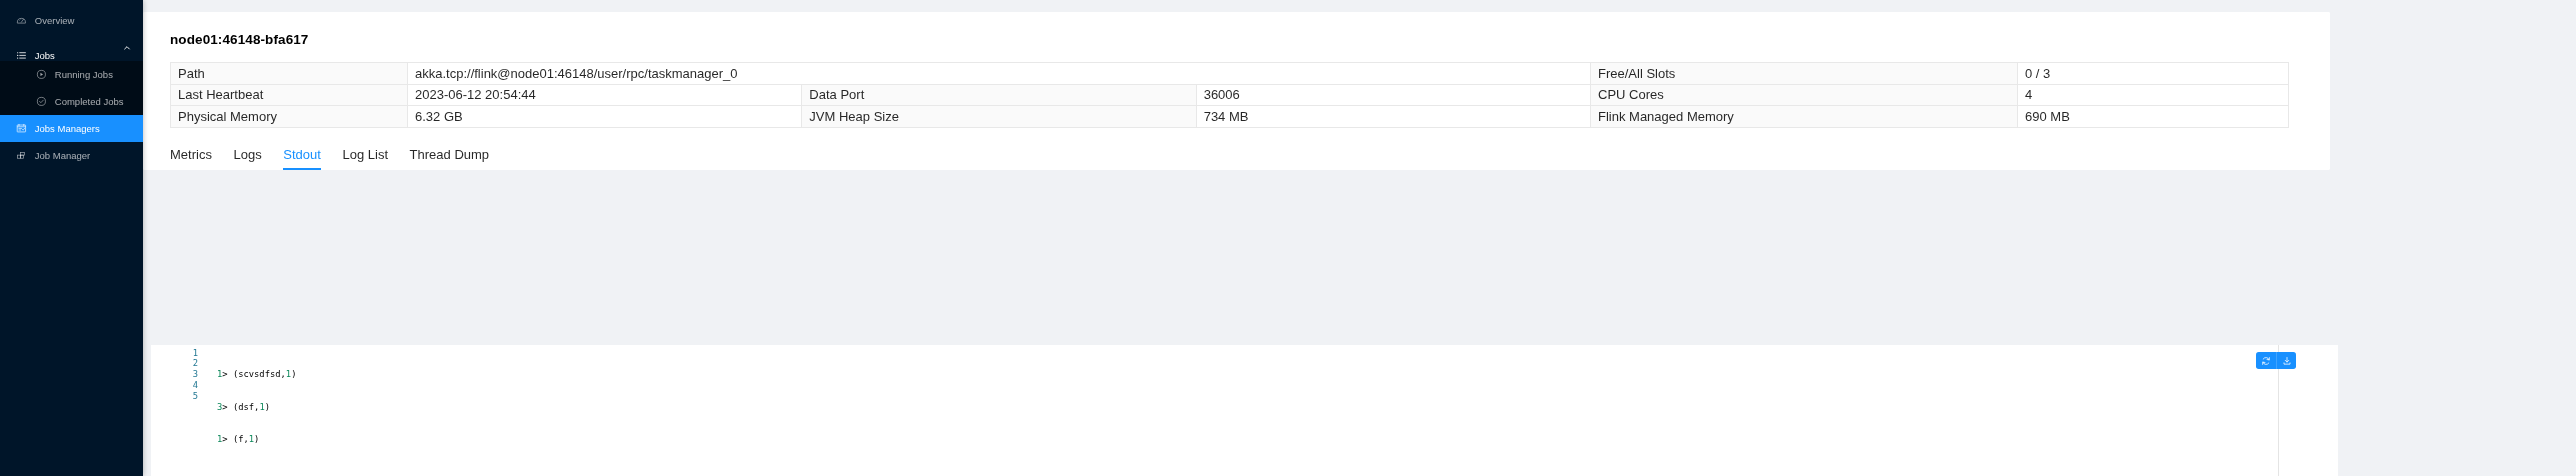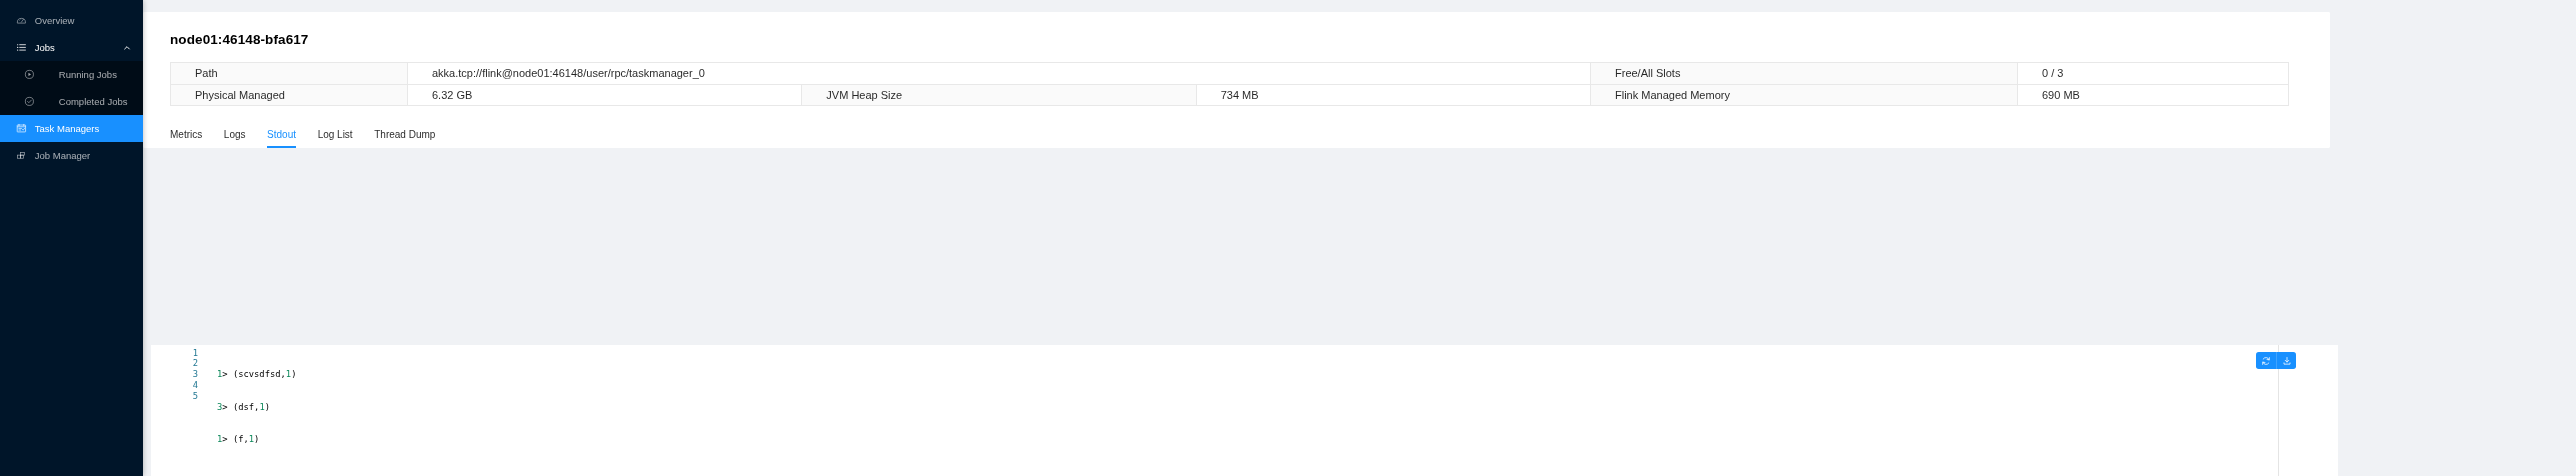--- a/index.html
+++ b/index.html
@@ -31,28 +31,28 @@
   .nav-item.first { margin-top: 6.8px; }
   .nav-item .ico {
     width: 10.8px; height: 10.8px;
     flex: 0 0 10.8px;
     margin-right: 8px;
     display: flex; align-items: center; justify-content: center;
   }
   .nav-item .ico svg { display: block; }
   .nav-item .label { white-space: nowrap; line-height: 1; }
   .nav-item.active { background: #1890ff; color: #fff; }
-  .nav-item.group { color: #fff; }
+  .nav-item.group { color: #fff; align-items: flex-end; }
   .nav-item .chev {
     position: absolute; right: 12px; top: 50%;
     transform: translateY(-50%);
     width: 8px; height: 8px;
   }
   .submenu { background: #000c17; }
-  .submenu .nav-item { padding-left: 24px; height: 27px; gap: 16px; }
+  .submenu .nav-item { padding-left: 36px; height: 27px; }
 
   
   .main {
     flex: 1 1 auto;
     height: 476px;
     position: relative;
     background: #f0f2f5;
     overflow: hidden;
   }
   .card {
@@ -77,42 +77,42 @@
     border: 0.7px solid #e8e8e8;
     border-bottom: none;
     border-collapse: collapse;
     width: 2119px;
     table-layout: fixed;
   }
   .info-table td {
     border-right: 0.7px solid #e8e8e8;
     border-bottom: 0.7px solid #e8e8e8;
     height: 21.6px;
-    padding: 0 24px;
-    font-size: 11px;
+    padding: 0 7px;
+    font-size: 13px;
     color: rgba(0,0,0,0.85);
     vertical-align: middle;
     overflow: hidden;
     white-space: nowrap;
     text-overflow: ellipsis;
   }
   .info-table td:last-child { border-right: none; }
   .info-table td.lbl { background: #fafafa; }
   .info-table td.val { background: #ffffff; }
 
   
   .tabs {
     display: flex;
     align-items: flex-end;
     margin: 10.8px 0 0 27px;
     height: 31px;
     position: relative;
   }
   .tab {
-    font-size: 10px;
+    font-size: 13px;
     color: rgba(0,0,0,0.85);
     padding: 0 0 8px 0;
     margin-right: 21.6px;
     cursor: pointer;
     position: relative;
     white-space: nowrap;
     text-align: center;
   }
   .tab.active { color: #1890ff; font-weight: 400; }
   .tab.active::after {
@@ -245,21 +245,21 @@
     <div class="nav-item active">
       <span class="ico">
         <svg width="10.8" height="10.8" viewBox="0 0 16 16" fill="none" stroke="#ffffff" stroke-width="1">
           <rect x="1.8" y="3" width="12.4" height="10.2" rx="0.6"></rect>
           <path d="M1.8 5.6 L14.2 5.6"></path>
           <path d="M4.4 2 L4.4 4 M11.6 2 L11.6 4" stroke-linecap="round"></path>
           <path d="M4.3 8 L8.2 8 M4.3 10.4 L7 10.4" stroke-linecap="round"></path>
           <path d="M9.5 9.4 L10.7 10.6 L12.6 7.9" stroke-linecap="round" stroke-linejoin="round"></path>
         </svg>
       </span>
-      <span class="label">Task Managers</span>
+      <span class="label">Jobs Managers</span>
     </div>
 
     <div class="nav-item">
       <span class="ico">
         <svg width="10.8" height="10.8" viewBox="0 0 16 16" fill="none" stroke="rgba(255,255,255,0.65)" stroke-width="1">
           <rect x="2" y="7.6" width="4.6" height="4.6"></rect>
           <rect x="6.6" y="7.6" width="4.6" height="4.6"></rect>
           <rect x="6.6" y="3.6" width="6" height="4"></rect>
         </svg>
       </span>
@@ -276,21 +276,29 @@
 
       <table class="info-table">
         <tbody>
           <tr>
             <td class="lbl" style="width:237px">Path</td>
             <td class="val" colspan="3">akka.tcp://flink@node01:46148/user/rpc/taskmanager_0</td>
             <td class="lbl" style="width:427px">Free/All Slots</td>
             <td class="val" style="width:271px">0 / 3</td>
           </tr>
           <tr>
-            <td class="lbl">Physical Managed</td>
+            <td class="lbl">Last Heartbeat</td>
+            <td class="val" style="width:372px">2023-06-12 20:54:44</td>
+            <td class="lbl" style="width:362px">Data Port</td>
+            <td class="val" style="width:264px">36006</td>
+            <td class="lbl">CPU Cores</td>
+            <td class="val">4</td>
+          </tr>
+          <tr>
+            <td class="lbl">Physical Memory</td>
             <td class="val">6.32 GB</td>
             <td class="lbl">JVM Heap Size</td>
             <td class="val">734 MB</td>
             <td class="lbl">Flink Managed Memory</td>
             <td class="val">690 MB</td>
           </tr>
         </tbody>
       </table>
 
       <div class="tabs">

